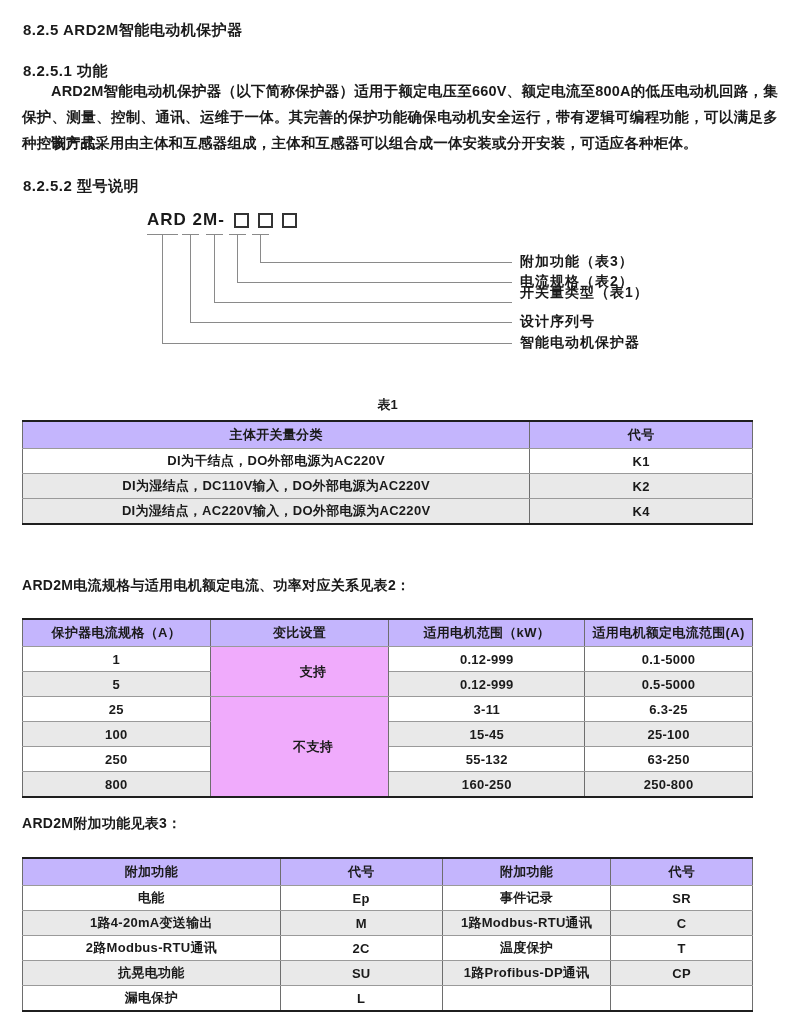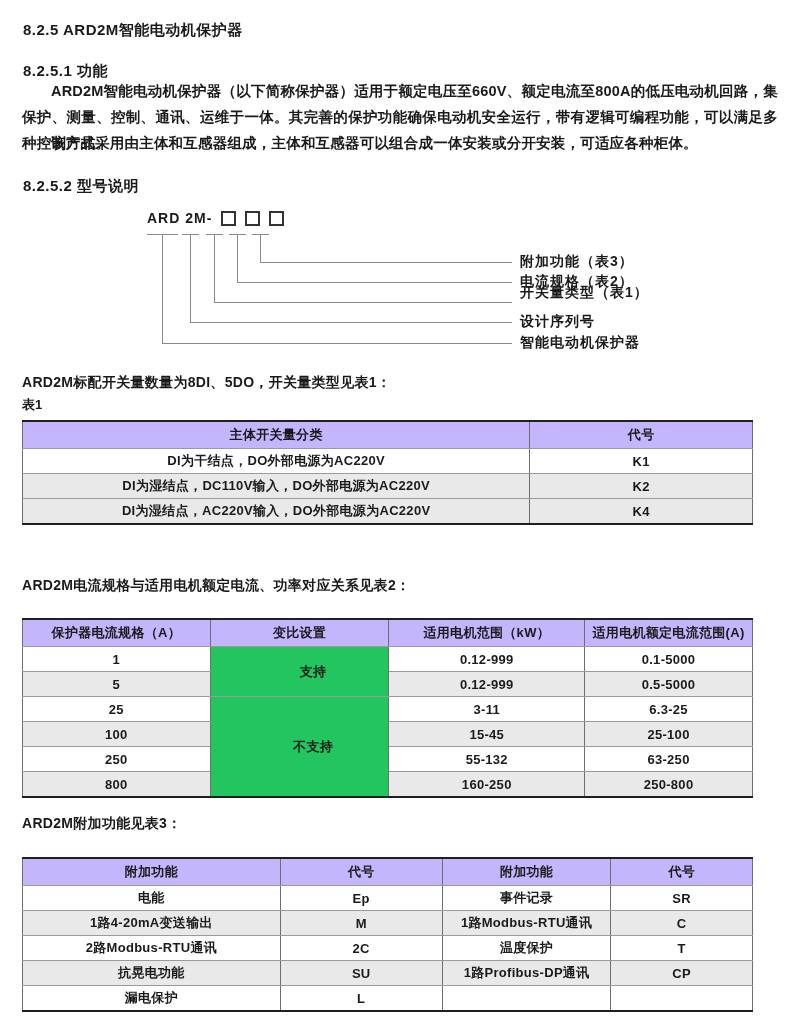--- a/index.html
+++ b/index.html
@@ -9,37 +9,37 @@
   .h{font-size:15px;letter-spacing:.5px;margin:0;font-weight:bold;}
   .h1{top:21px;left:23px;}
   .h2{top:62px;left:23px;}
   .h3{top:177px;left:23px;}
   .para{font-size:14.5px;line-height:26px;text-indent:2em;margin:0;width:756px;left:22px;
         text-align:justify;letter-spacing:.2px;}
   .p1{top:78px;}
   .p2{top:130px;}
   .intro{font-size:14px;left:22px;margin:0;letter-spacing:.3px;}
   .i1{top:374px;}.i2{top:577px;}.i3{top:815px;}
-  .caption{left:22px;width:731px;text-align:left;font-size:13px;}
+  .caption{left:22px;width:731px;text-align:center;font-size:13px;}
   .c1{top:396px;}.c2{top:599px;}.c3{top:836px;margin-top:29px;}
 
   table{position:absolute;left:22px;width:731px;border-collapse:collapse;table-layout:fixed;
         font-size:13px;border-top:2px solid #1f1f1f;border-bottom:2px solid #1f1f1f;}
   .t1{top:420px;}.t2{top:618px;}.t3{top:857px;}
   td{border-top:1px solid #9a9a9a;border-bottom:1px solid #9a9a9a;
      border-left:1px solid #6e6e6e;border-right:1px solid #6e6e6e;
      text-align:center;vertical-align:middle;height:24px;padding:0 4px;
      font-weight:bold;letter-spacing:.3px;}
   tr.hdr td{background:#c4b5fd;height:26px;}
   tr.g td{background:#e9e9e9;}
-  td.merge{background:#22c55e;padding-left:31px;}
+  td.merge{background:#f0abfc;padding-left:31px;}
 
   .diagram{top:205px;left:0;width:800px;height:165px;}
   .model{position:absolute;top:5px;left:147px;display:flex;align-items:center;gap:9px;
-         font-size:14px;letter-spacing:1px;}
+         font-size:17px;letter-spacing:1px;}
   .mbox{width:11px;height:11px;border:2px solid #333;display:inline-block;background:#fff;}
   .dline{position:absolute;background:#8a8a8a;}
   .dlabel{position:absolute;left:520px;font-size:14px;letter-spacing:1px;white-space:nowrap;}
 </style>
 </head>
 <body>
 
 <div class="page">
 
   <h1 class="abs h h1">8.2.5 ARD2M智能电动机保护器</h1>
@@ -74,21 +74,20 @@
     <div class="dline" style="left:190px;top:117px;width:322px;height:1px;"></div>
     <div class="dline" style="left:162px;top:138px;width:350px;height:1px;"></div>
 
     <span class="dlabel" style="top:48px;">附加功能（表3）</span>
     <span class="dlabel" style="top:68px;">电流规格（表2）</span>
     <span class="dlabel" style="top:79px;">开关量类型（表1）</span>
     <span class="dlabel" style="top:108px;">设计序列号</span>
     <span class="dlabel" style="top:129px;">智能电动机保护器</span>
   </div>
 
-  <p class="abs intro i1">ARD2M标配开关量数量为8DI、5DO，开关量类型见表1：</p>
   <div class="abs caption c1">表1</div>
   <table class="t1">
     <colgroup>
         <col style="width:69.5%">
         <col style="width:30.5%">
       </colgroup>
     <tbody>
       <tr class="hdr">
         <td>主体开关量分类</td>
         <td>代号</td>

